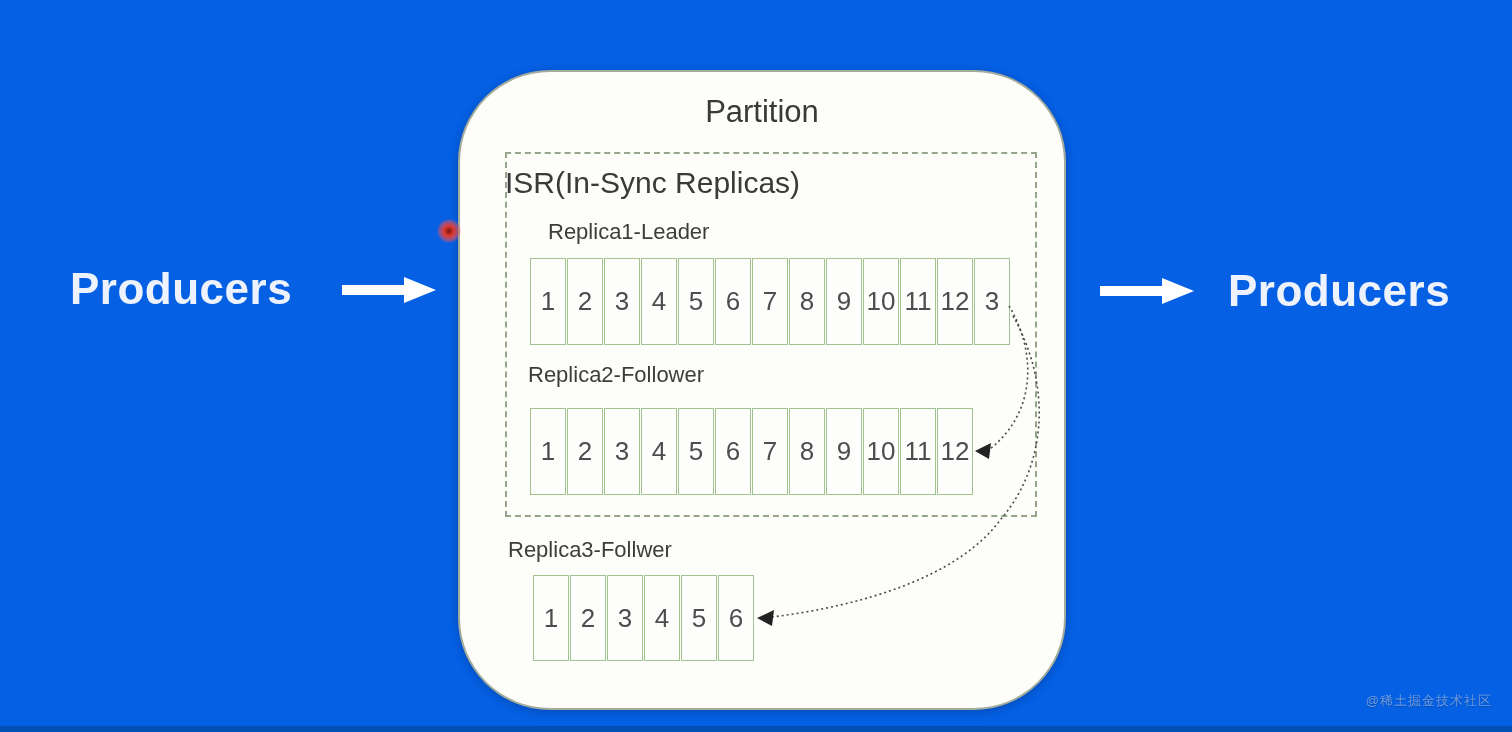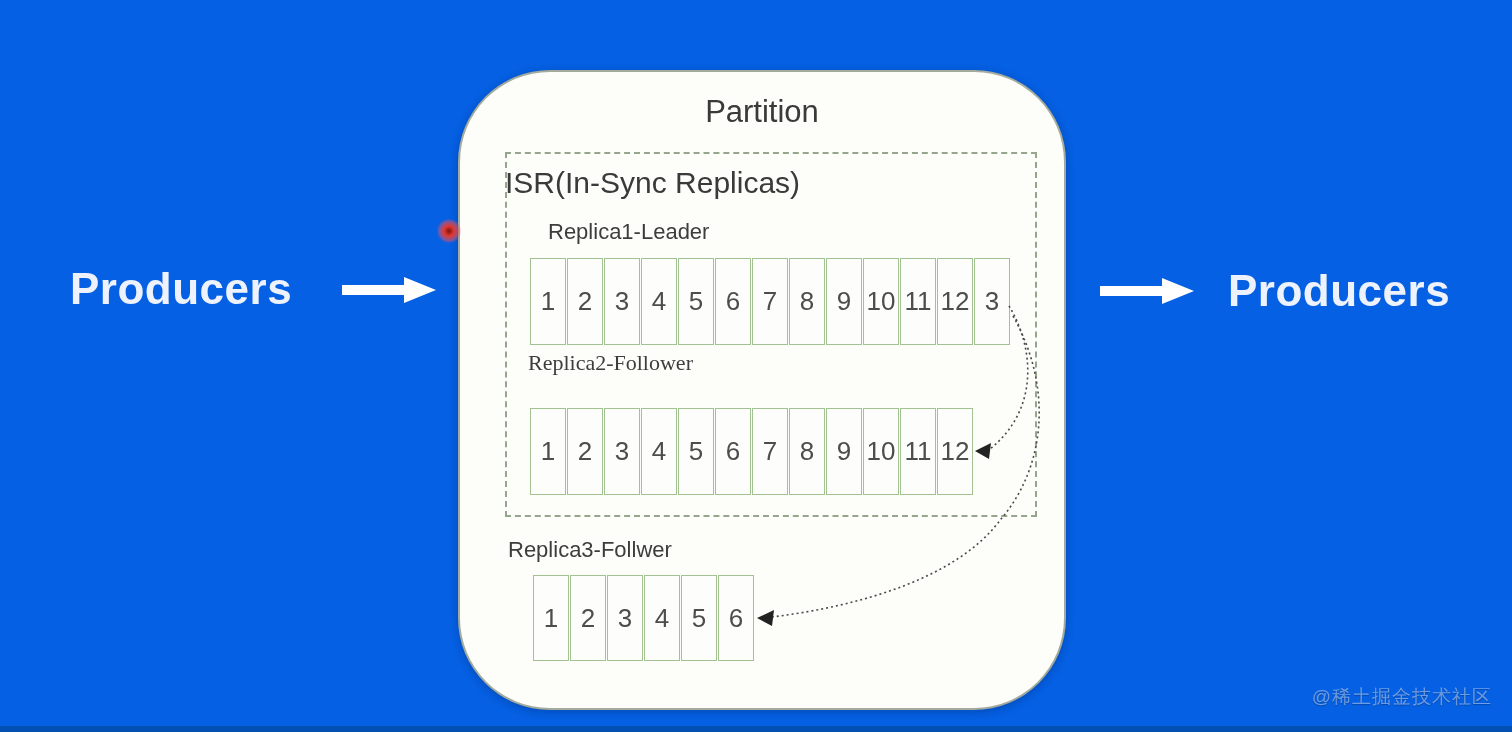--- a/index.html
+++ b/index.html
@@ -27,21 +27,21 @@
     text-align:center; font-size:31px; color:#3a3a3a; }
 
   .isr-box { position:absolute; left:505px; top:152px; width:532px; height:365px;
     border:2px dashed #95a68c; }
 
   .isr-title { position:absolute; left:505px; top:166px; width:532px;
     text-align:left; font-size:30px; color:#3a3a3a; }
 
   .replica-label { position:absolute; font-size:22px; color:#3d3d3d; }
   .label-r1 { left:528px; top:219px;margin-left:20px; }
-  .label-r2 { left:528px; top:350px;font-family:Liberation Serif, serif; }
+  .label-r2 { left:528px; top:362px; }
   .label-r3 { left:508px; top:537px; }
 
   .cell-row { position:absolute; display:flex; gap:1px; }
   .row-r1 { left:530px; top:258px; }
   .row-r2 { left:530px; top:408px; }
   .row-r3 { left:533px; top:575px; }
   .cell {
     width:36px; height:87px; border:1.5px solid #a2c292; background:#fdfefc;
     display:flex; align-items:center; justify-content:center;
     font-size:26px; color:#4d4d4d;
@@ -49,21 +49,21 @@
   .row-r3 .cell { height:86px; }
 
   .overlay { position:absolute; left:0; top:0; width:1512px; height:732px; pointer-events:none; }
 
   .laser-dot {
     position:absolute; left:437px; top:219px; width:24px; height:24px; border-radius:50%;
     background:radial-gradient(circle, #7e120e 0%, #e03a33 30%, rgba(238,80,92,0.55) 55%, rgba(238,80,92,0) 75%);
   }
 
   .watermark {
-    position:absolute; right:20px; bottom:22px; font-size:19px;
+    position:absolute; right:20px; bottom:22px; font-size:13px;
     color:rgba(195,214,245,0.55); text-shadow:0 1px 1px rgba(0,0,0,0.25);
     letter-spacing:1px;
   }
 </style>
 </head>
 <body>
 
 <div class="stage">
 
   <div class="side-label producers">Producers</div>

